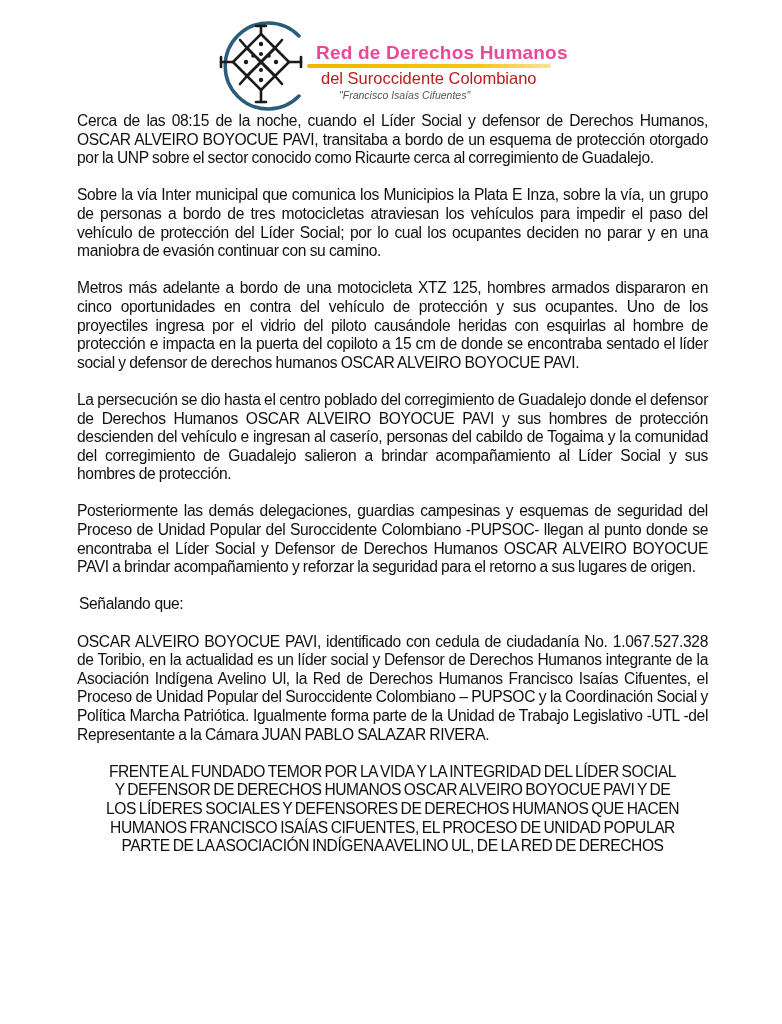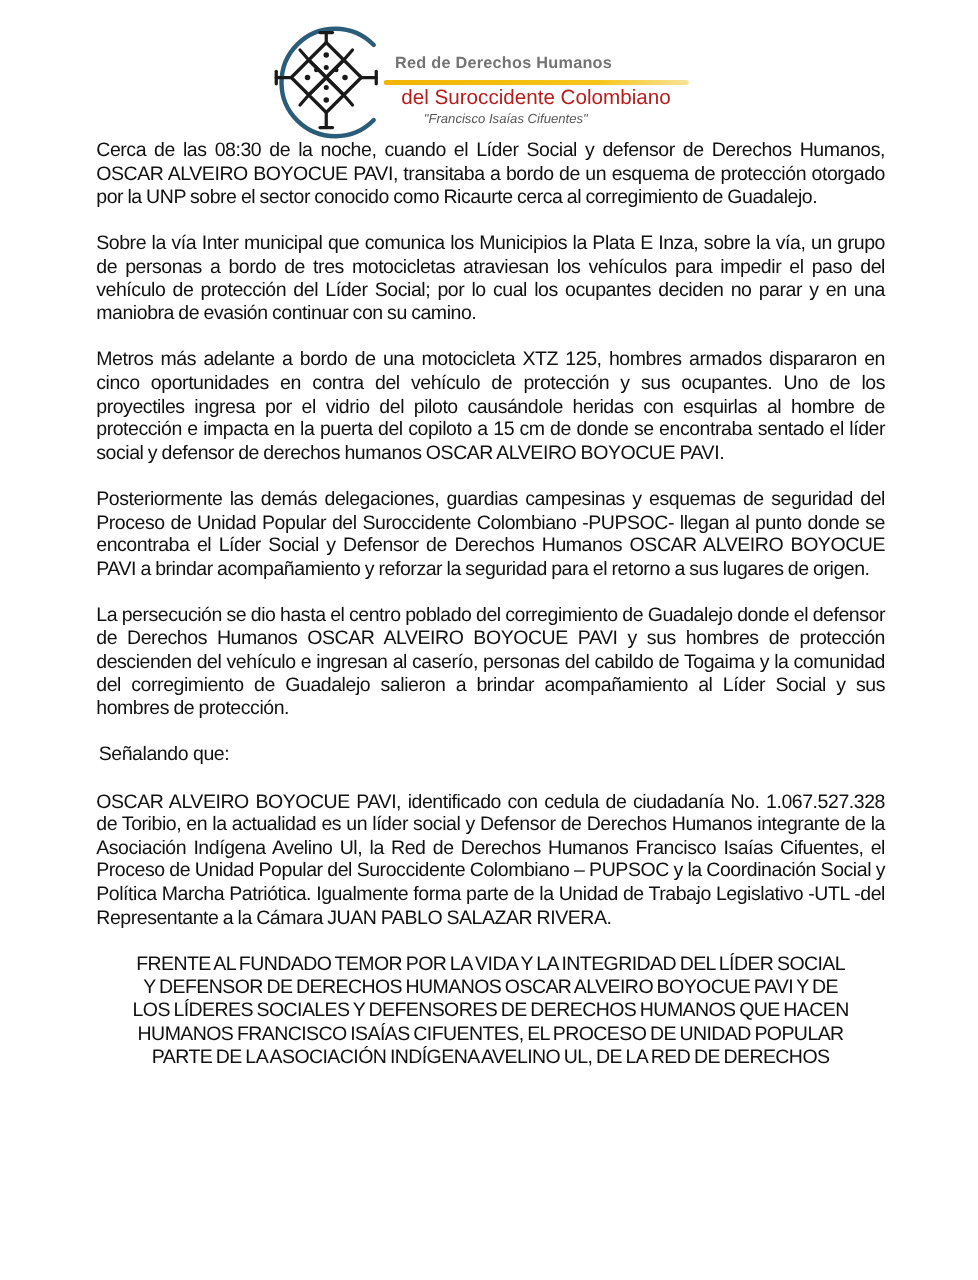--- a/index.html
+++ b/index.html
@@ -26,23 +26,23 @@
       left: 0;
       top: 0;
       width: 98px;
       height: 92px;
     }
     .logo-title {
       position: absolute;
       left: 103px;
       top: 22px;
       font-family: "Liberation Sans", sans-serif;
-      font-size: 13px;
+      font-size: 19px;
       font-weight: bold;
-      color: #737373;
+      color: #ec4899;
       letter-spacing: 0.2px;
       white-space: nowrap;
     }
     .logo-bar {
       position: absolute;
       left: 94px;
       top: 44px;
       width: 244px;
       height: 4px;
       background: linear-gradient(to right, #f1b400 0%, #f6c51a 70%, #f9e39a 100%);
@@ -140,25 +140,25 @@
       <circle cx="56" cy="36" r="1.8"></circle>
     </g>
   </svg>
   <div class="logo-title">Red de Derechos Humanos</div>
   <div class="logo-bar"></div>
   <div class="logo-subtitle">del Suroccidente Colombiano</div>
   <div class="logo-tagline">"Francisco Isaías Cifuentes"</div>
 </div>
 
 <div class="content">
-  <p class="para">Cerca de las 08:30 de la noche, cuando el Líder Social y defensor de Derechos Humanos, OSCAR ALVEIRO BOYOCUE PAVI, transitaba a bordo de un esquema de protección otorgado por la UNP sobre el sector conocido como Ricaurte cerca al corregimiento de Guadalejo.</p>
+  <p class="para">Cerca de las 08:15 de la noche, cuando el Líder Social y defensor de Derechos Humanos, OSCAR ALVEIRO BOYOCUE PAVI, transitaba a bordo de un esquema de protección otorgado por la UNP sobre el sector conocido como Ricaurte cerca al corregimiento de Guadalejo.</p>
   <p class="para">Sobre la vía Inter municipal que comunica los Municipios la Plata E Inza, sobre la vía, un grupo de personas a bordo de tres motocicletas atraviesan los vehículos para impedir el paso del vehículo de protección del Líder Social; por lo cual los ocupantes deciden no parar y en una maniobra de evasión continuar con su camino.</p>
   <p class="para">Metros más adelante a bordo de una motocicleta XTZ 125, hombres armados dispararon en cinco oportunidades en contra del vehículo de protección y sus ocupantes. Uno de los proyectiles ingresa por el vidrio del piloto causándole heridas con esquirlas al hombre de protección e impacta en la puerta del copiloto a 15 cm de donde se encontraba sentado el líder social y defensor de derechos humanos OSCAR ALVEIRO BOYOCUE PAVI.</p>
+  <p class="para">La persecución se dio hasta el centro poblado del corregimiento de Guadalejo donde el defensor de Derechos Humanos OSCAR ALVEIRO BOYOCUE PAVI y sus hombres de protección descienden del vehículo e ingresan al caserío, personas del cabildo de Togaima y la comunidad del corregimiento de Guadalejo salieron a brindar acompañamiento al Líder Social y sus hombres de protección.</p>
   <p class="para">Posteriormente las demás delegaciones, guardias campesinas y esquemas de seguridad del Proceso de Unidad Popular del Suroccidente Colombiano -PUPSOC- llegan al punto donde se encontraba el Líder Social y Defensor de Derechos Humanos OSCAR ALVEIRO BOYOCUE PAVI a brindar acompañamiento y reforzar la seguridad para el retorno a sus lugares de origen.</p>
-  <p class="para">La persecución se dio hasta el centro poblado del corregimiento de Guadalejo donde el defensor de Derechos Humanos OSCAR ALVEIRO BOYOCUE PAVI y sus hombres de protección descienden del vehículo e ingresan al caserío, personas del cabildo de Togaima y la comunidad del corregimiento de Guadalejo salieron a brindar acompañamiento al Líder Social y sus hombres de protección.</p>
   <p class="section-heading">Señalando que:</p>
   <p class="para">OSCAR ALVEIRO BOYOCUE PAVI, identificado con cedula de ciudadanía No. 1.067.527.328 de Toribio, en la actualidad es un líder social y Defensor de Derechos Humanos integrante de la Asociación Indígena Avelino Ul, la Red de Derechos Humanos Francisco Isaías Cifuentes, el Proceso de Unidad Popular del Suroccidente Colombiano – PUPSOC y la Coordinación Social y Política Marcha Patriótica. Igualmente forma parte de la Unidad de Trabajo Legislativo -UTL -del Representante a la Cámara JUAN PABLO SALAZAR RIVERA.</p>
   <div class="closing">
     <div>FRENTE AL FUNDADO TEMOR POR LA VIDA Y LA INTEGRIDAD DEL LÍDER SOCIAL</div>
     <div>Y DEFENSOR DE DERECHOS HUMANOS OSCAR ALVEIRO BOYOCUE PAVI Y DE</div>
     <div>LOS LÍDERES SOCIALES Y DEFENSORES DE DERECHOS HUMANOS QUE HACEN</div>
     <div>HUMANOS FRANCISCO ISAÍAS CIFUENTES, EL PROCESO DE UNIDAD POPULAR</div>
     <div>PARTE DE LA ASOCIACIÓN INDÍGENA AVELINO UL, DE LA RED DE DERECHOS</div>
   </div>
 </div>

